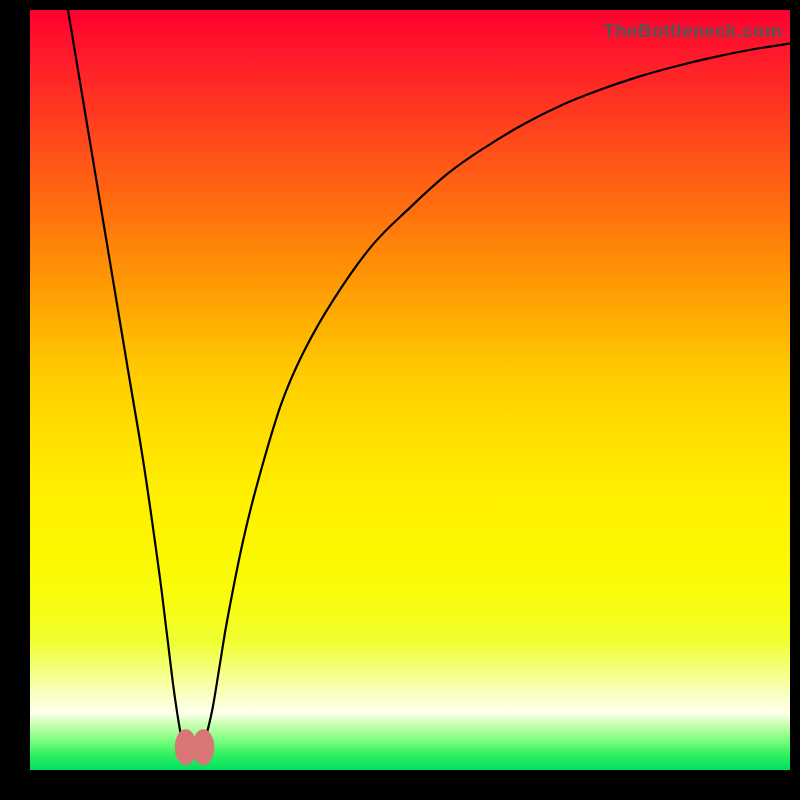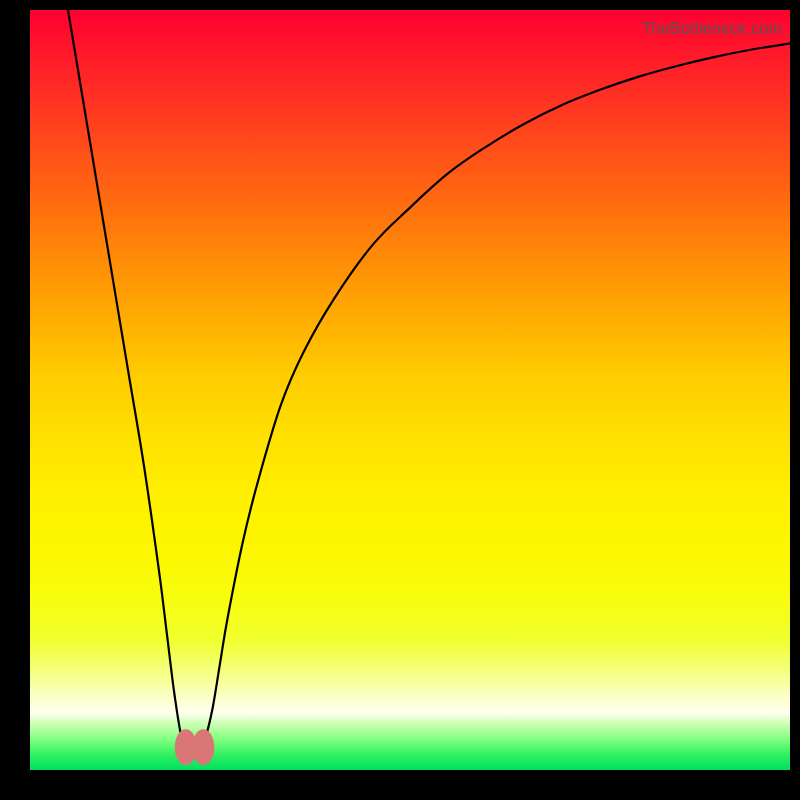--- a/index.html
+++ b/index.html
@@ -45,22 +45,22 @@
       #80ff80 96%,
       #30f060 98%,
       #00e060 100%
     );
   }
   .watermark {
     position: absolute;
     top: 10px;
     right: 8px;
     color: #555;
-    font-size: 16px;
-    font-weight: 400;
+    font-size: 19px;
+    font-weight: 700;
     letter-spacing: 0.2px;
     pointer-events: none;
     user-select: none;
     text-align: right;
   }
   svg.curve {
     position: absolute;
     left: 0;
     top: 0;
     width: 760px;

